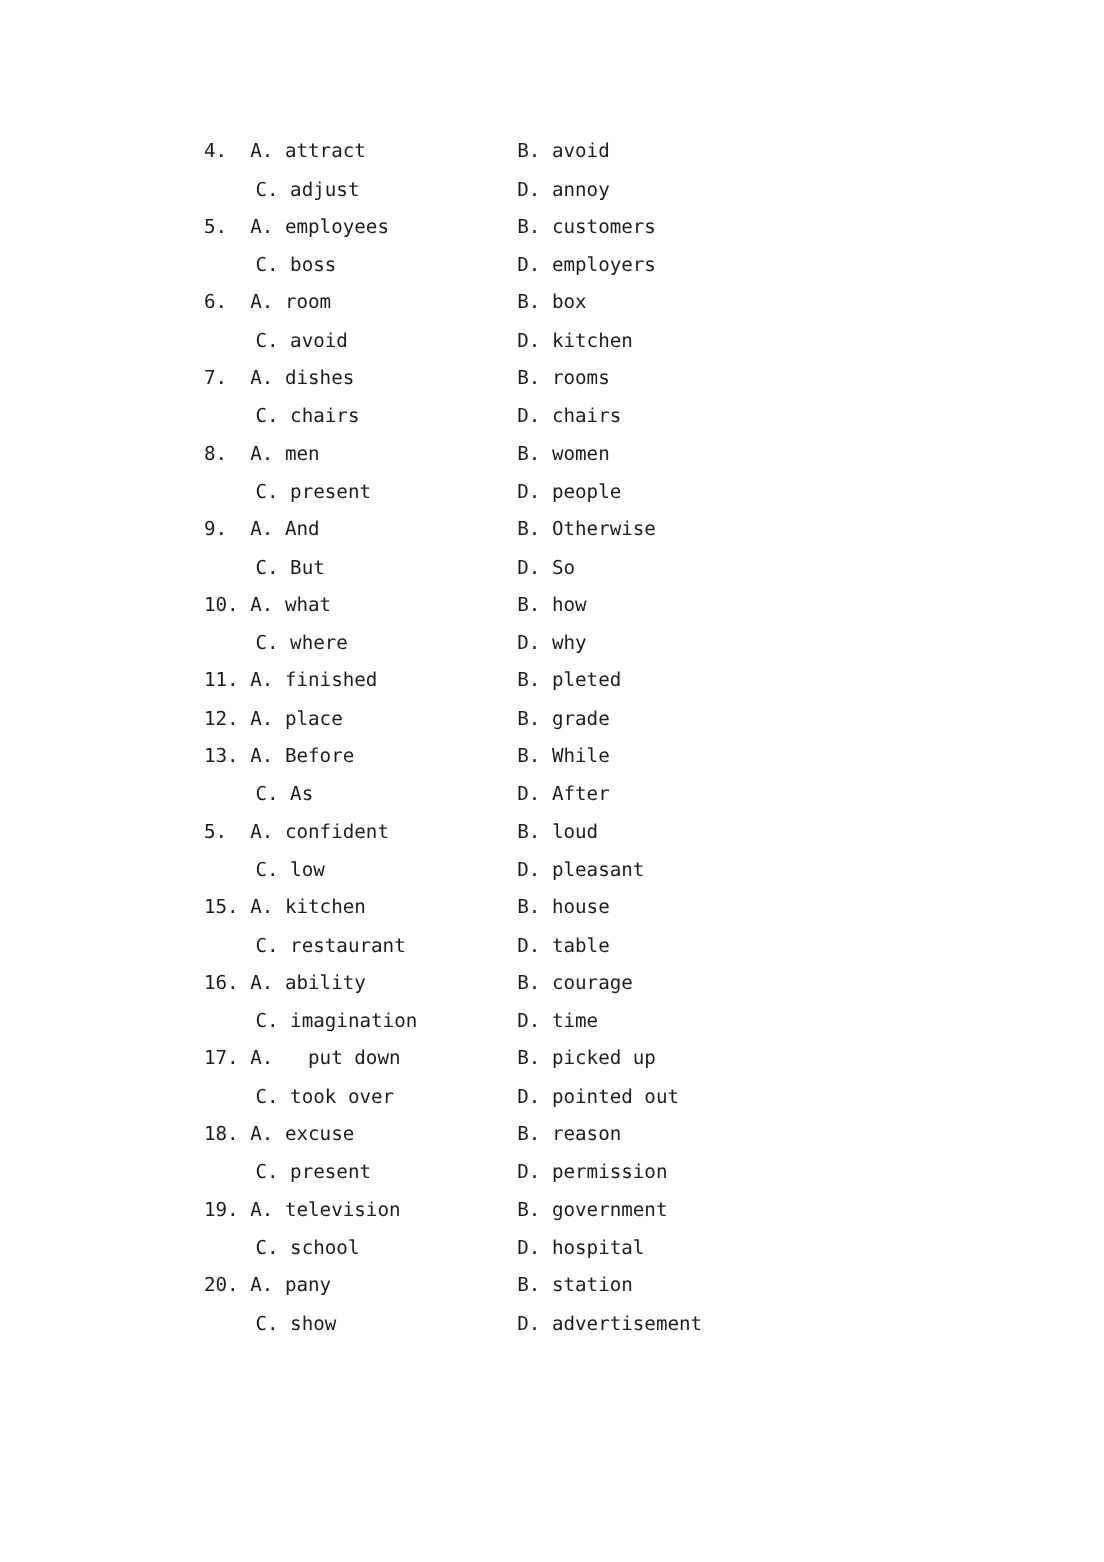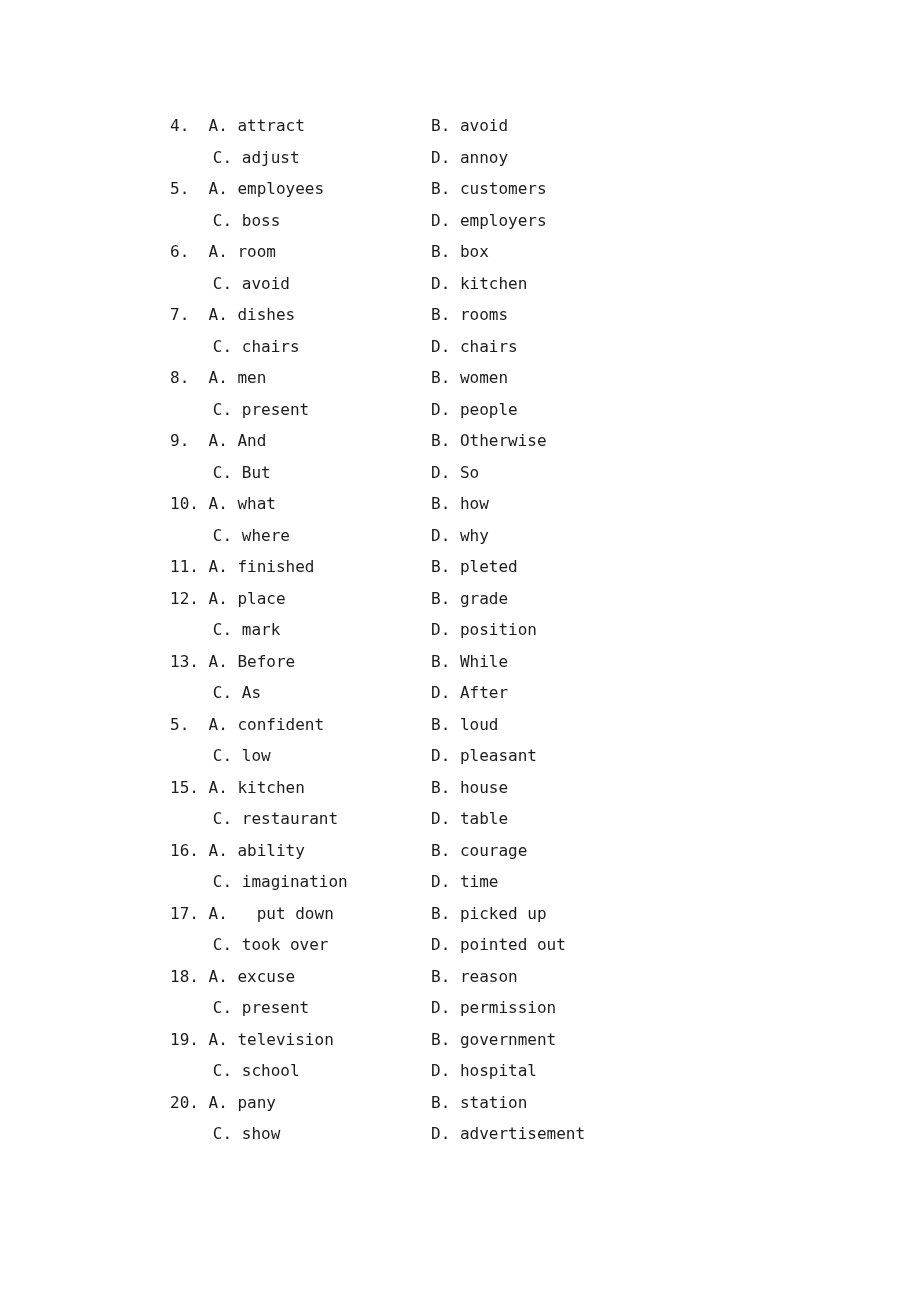--- a/index.html
+++ b/index.html
@@ -103,21 +103,20 @@
       </div>
       <div class="question-block">
         <div class="opt-row"><span class="col-left"><span class="num">10.</span> <span>A.</span> <span>what</span></span><span class="col-right"><span>B.</span> <span>how</span></span></div>
         <div class="opt-row"><span class="col-left"><span class="num blank">10.</span> <span class="indent"></span><span>C.</span> <span>where</span></span><span class="col-right"><span>D.</span> <span>why</span></span></div>
       </div>
       <div class="question-block">
         <div class="opt-row"><span class="col-left"><span class="num">11.</span> <span>A.</span> <span>finished</span></span><span class="col-right"><span>B.</span> <span>pleted</span></span></div>
       </div>
       <div class="question-block">
         <div class="opt-row"><span class="col-left"><span class="num">12.</span> <span>A.</span> <span>place</span></span><span class="col-right"><span>B.</span> <span>grade</span></span></div>
-        <div class="opt-row"><span class="col-left"><span class="num blank">12.</span> <span class="indent"></span><span>C.</span> <span>mark</span></span><span class="col-right"><span>D.</span> <span>position</span></span></div>
       </div>
       <div class="question-block">
         <div class="opt-row"><span class="col-left"><span class="num">13.</span> <span>A.</span> <span>Before</span></span><span class="col-right"><span>B.</span> <span>While</span></span></div>
         <div class="opt-row"><span class="col-left"><span class="num blank">13.</span> <span class="indent"></span><span>C.</span> <span>As</span></span><span class="col-right"><span>D.</span> <span>After</span></span></div>
       </div>
       <div class="question-block">
         <div class="opt-row"><span class="col-left"><span class="num">5.</span> <span>A.</span> <span>confident</span></span><span class="col-right"><span>B.</span> <span>loud</span></span></div>
         <div class="opt-row"><span class="col-left"><span class="num blank">14.</span> <span class="indent"></span><span>C.</span> <span>low</span></span><span class="col-right"><span>D.</span> <span>pleasant</span></span></div>
       </div>
       <div class="question-block">

